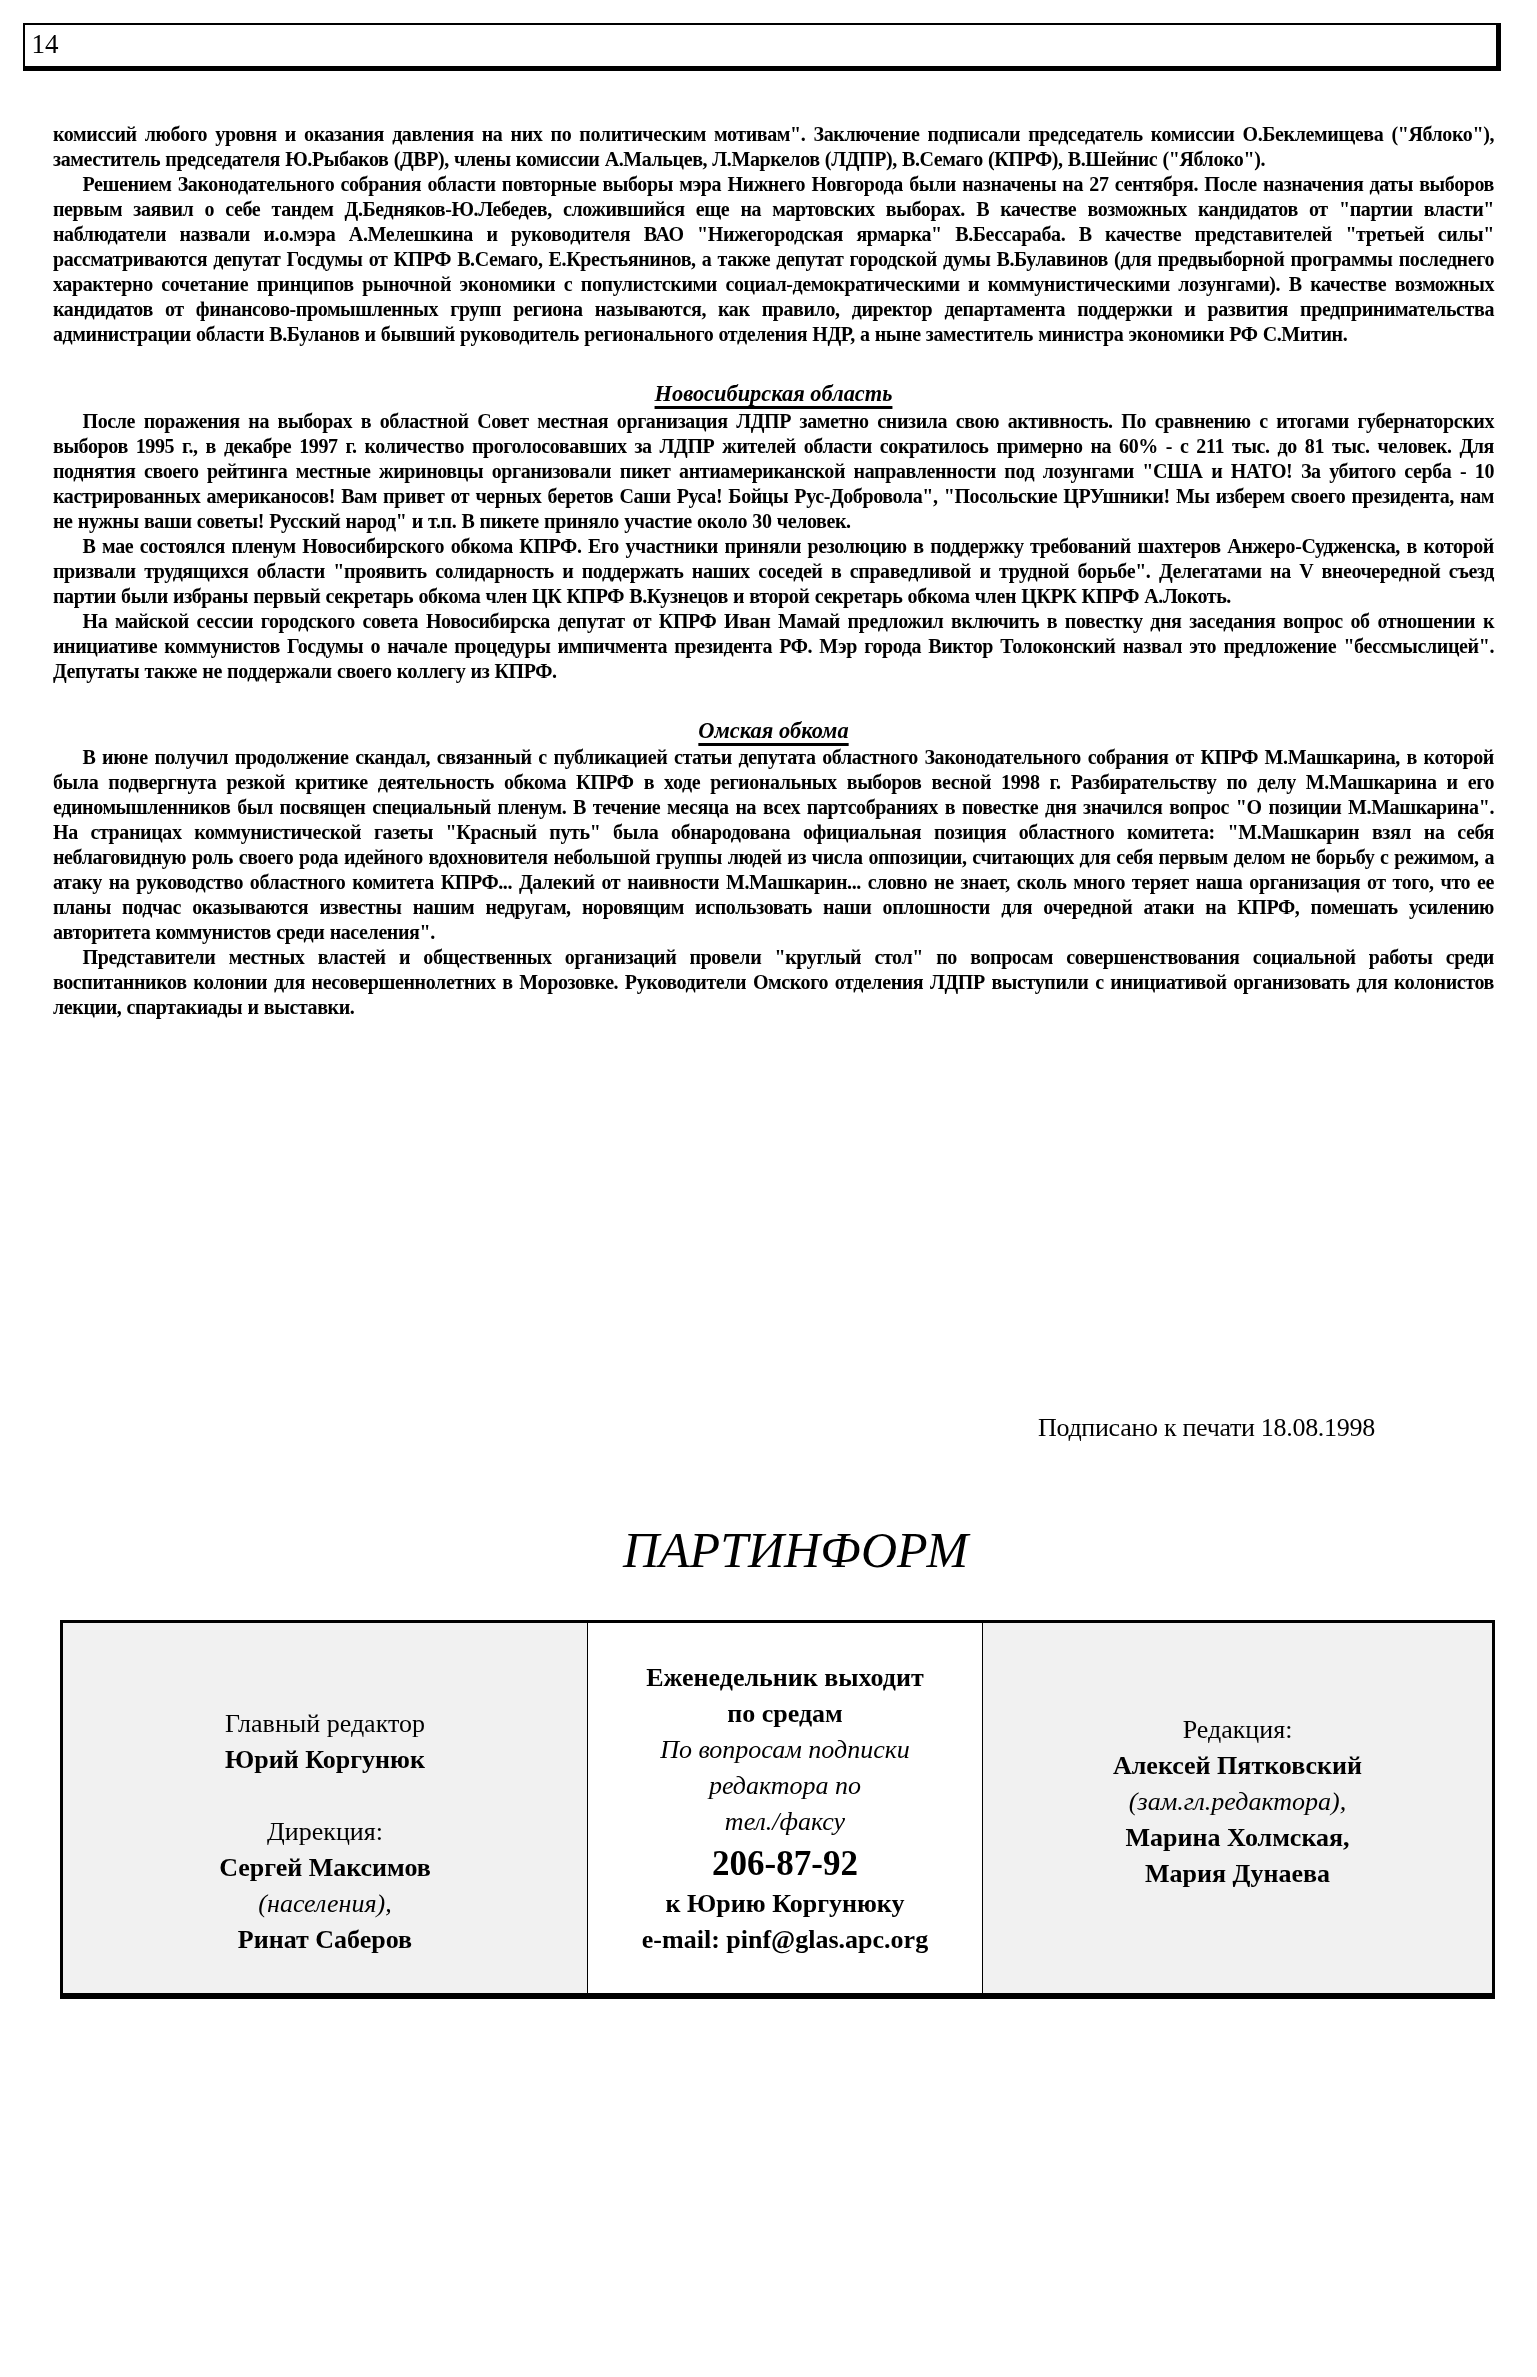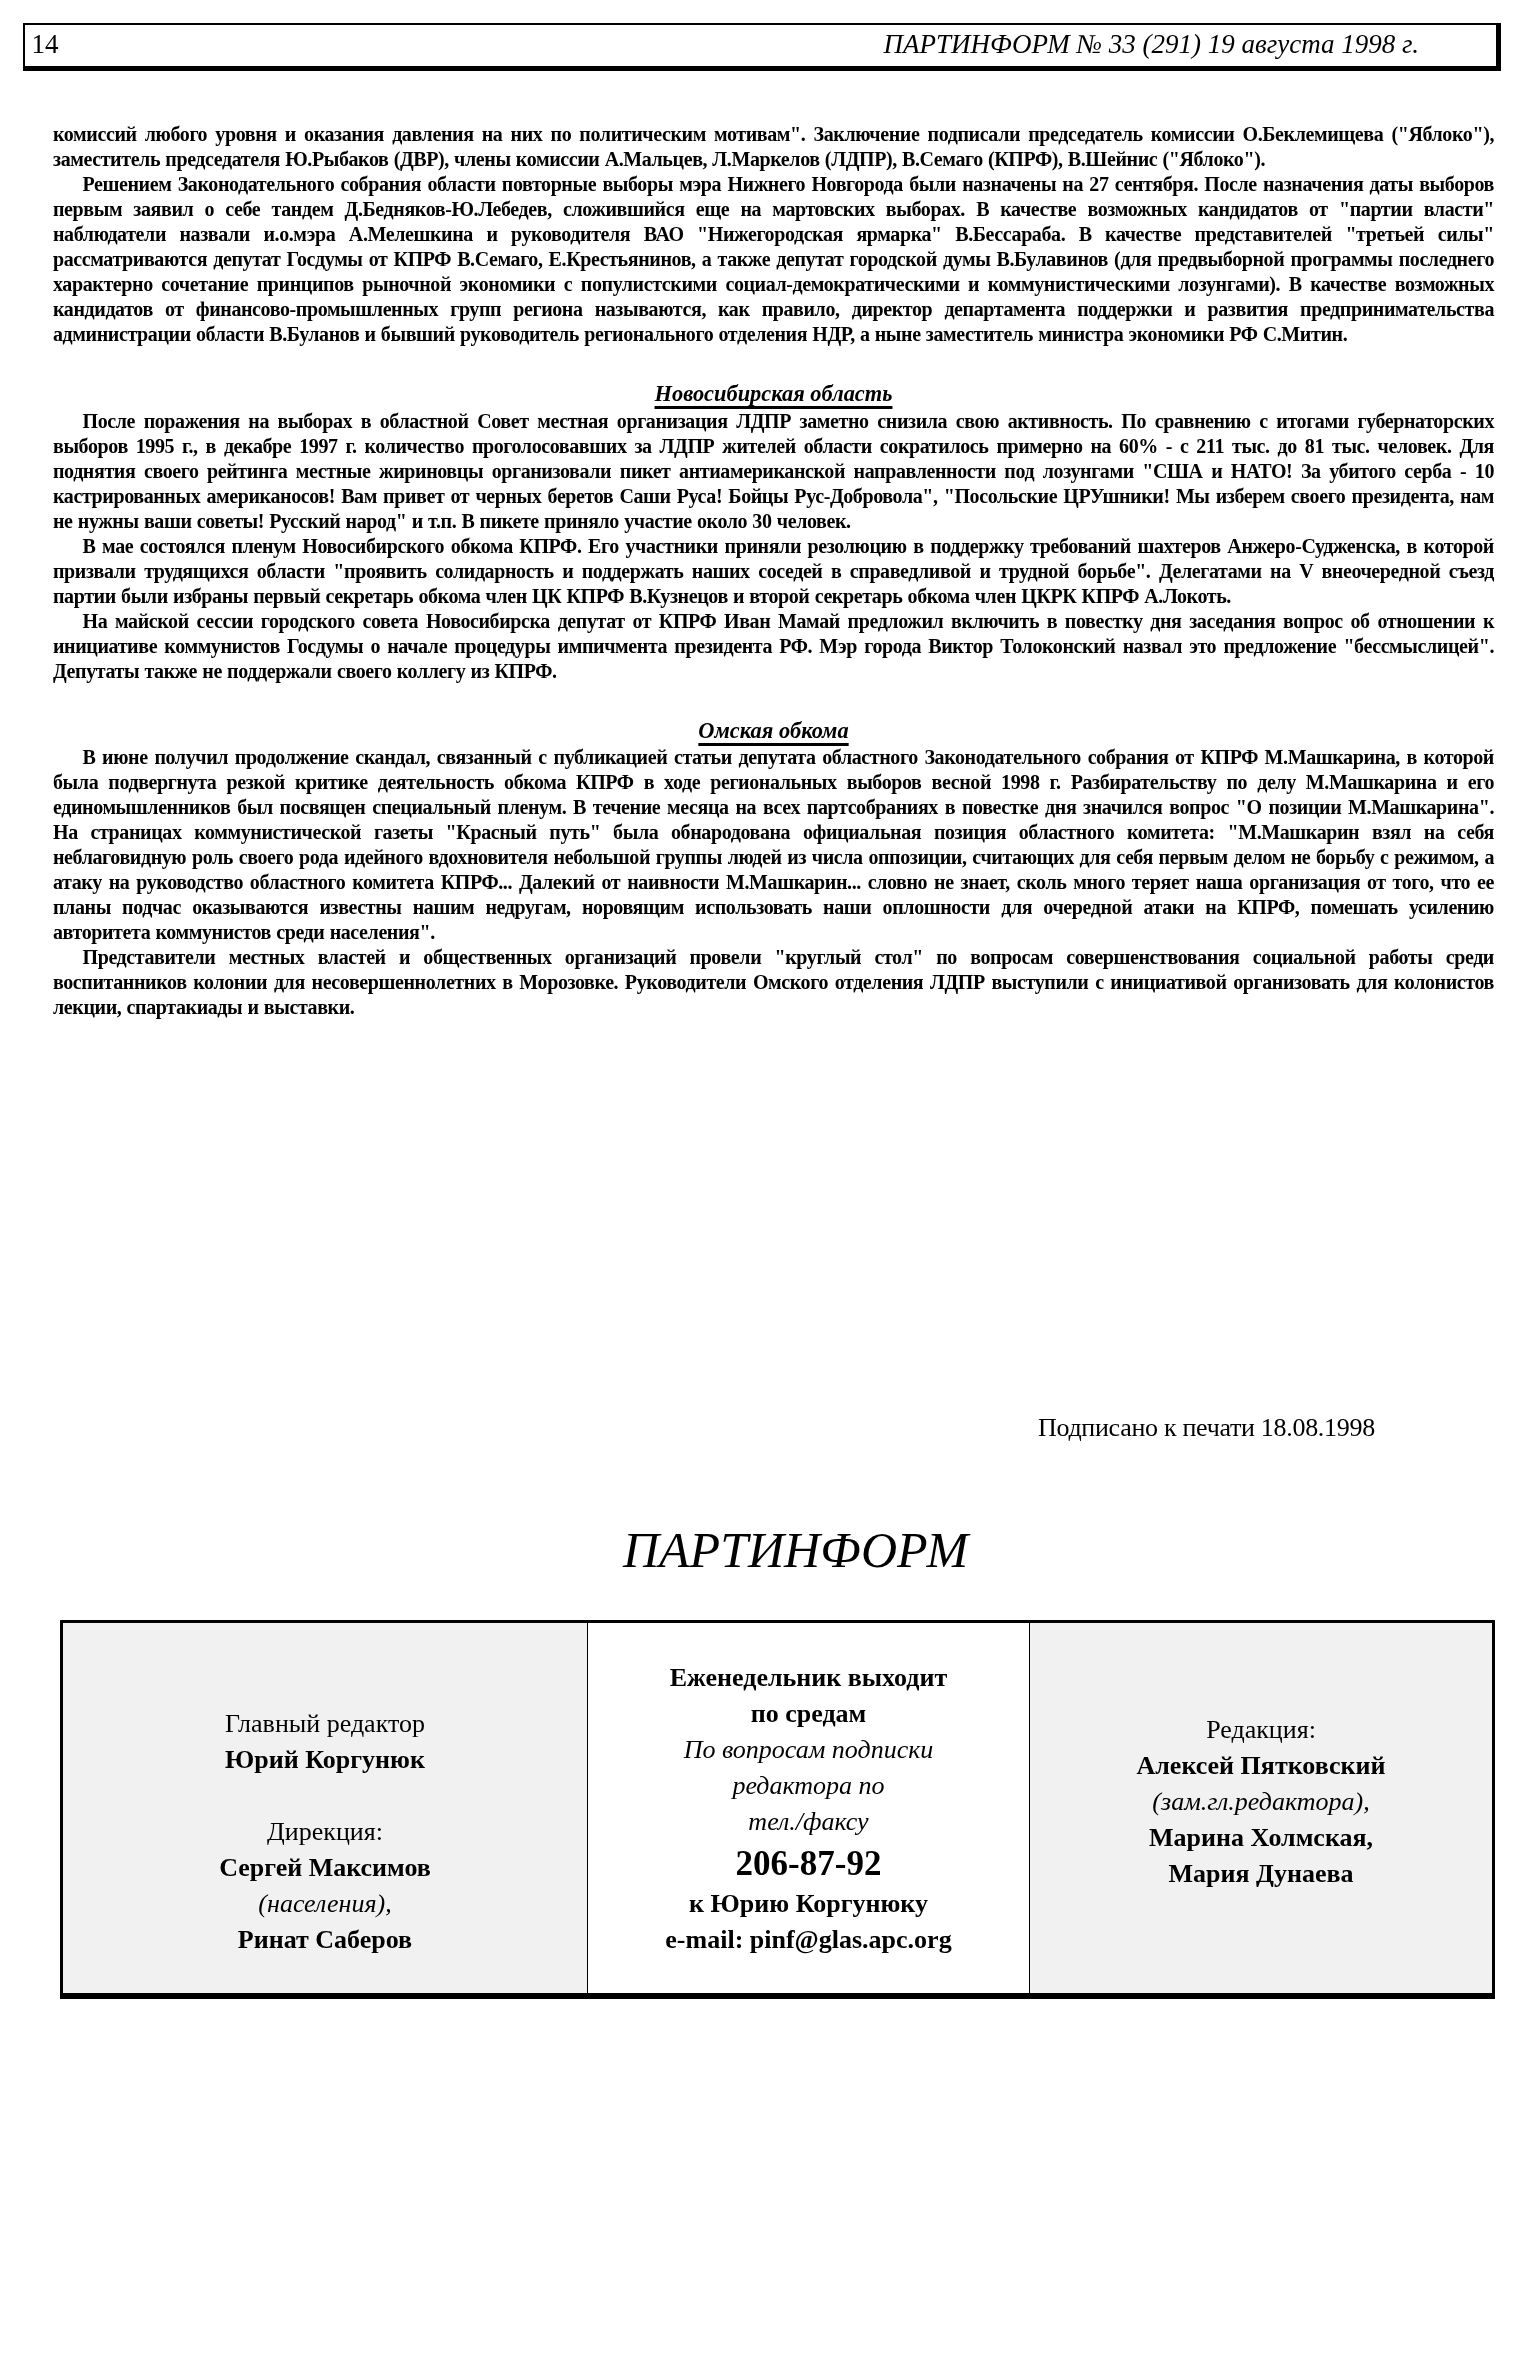--- a/index.html
+++ b/index.html
@@ -27,33 +27,32 @@
 
   .brand { position:absolute; left:0; top:1518px; width:1537px; text-align:center;
            font-size:50px; line-height:64px; font-style:italic;margin-left:27px; }
 
   .box { position:absolute; left:60px; top:1620px; width:1435px; height:379px;
          border:3.8px solid #000; border-bottom-width:6.4px; border-right-width:3.8px;
          box-sizing:border-box; display:flex; }
   .col { box-sizing:border-box; display:flex; flex-direction:column; align-items:center;
          text-align:center; font-size:26px; line-height:36px; }
   .col.c1 { width:525px; background:#f1f1f1; border-right:1.9px solid #000; padding-top:83px; }
-  .col.c2 { width:442px; background:#fff; border-right:1.9px solid #000; padding-top:37px; }
+  .col.c2 { width:395px; background:#fff; border-right:1.9px solid #000; padding-top:37px; }
   .col.c3 { flex:1; background:#f1f1f1; padding-top:89px; }
   .b { font-weight:bold; }
   .i { font-style:italic; }
   .gap { height:36px; }
   .phone { font-size:35px; line-height:41px; font-weight:bold; margin:2.6px 0;text-align:center; }
 </style>
 </head>
 <body>
 
 <div class="header">
   <span class="pg">14</span>
-  <span class="title">ПАРТИНФОРМ № 33 (291) 19 августа 1998 г.</span>
 </div>
 
 <div class="body">
   <p>комиссий любого уровня и оказания давления на них по политическим мотивам". Заключение подписали председатель комиссии О.Беклемищева ("Яблоко"), заместитель председателя Ю.Рыбаков (ДВР), члены комиссии А.Мальцев, Л.Маркелов (ЛДПР), В.Семаго (КПРФ), В.Шейнис ("Яблоко").</p>
   <p class="ind">Решением Законодательного собрания области повторные выборы мэра Нижнего Новгорода были назначены на 27 сентября. После назначения даты выборов первым заявил о себе тандем Д.Бедняков-Ю.Лебедев, сложившийся еще на мартовских выборах. В качестве возможных кандидатов от "партии власти" наблюдатели назвали и.о.мэра А.Мелешкина и руководителя ВАО "Нижегородская ярмарка" В.Бессараба. В качестве представителей "третьей силы" рассматриваются депутат Госдумы от КПРФ В.Семаго, Е.Крестьянинов, а также депутат городской думы В.Булавинов (для предвыборной программы последнего характерно сочетание принципов рыночной экономики с популистскими социал-демократическими и коммунистическими лозунгами). В качестве возможных кандидатов от финансово-промышленных групп региона называются, как правило, директор департамента поддержки и развития предпринимательства администрации области В.Буланов и бывший руководитель регионального отделения НДР, а ныне заместитель министра экономики РФ С.Митин.</p>
 
   <div class="sec">
     <h2>Новосибирская область</h2>
     <p class="ind">После поражения на выборах в областной Совет местная организация ЛДПР заметно снизила свою активность. По сравнению с итогами губернаторских выборов 1995 г., в декабре 1997 г. количество проголосовавших за ЛДПР жителей области сократилось примерно на 60% - с 211 тыс. до 81 тыс. человек. Для поднятия своего рейтинга местные жириновцы организовали пикет антиамериканской направленности под лозунгами "США и НАТО! За убитого серба - 10 кастрированных американосов! Вам привет от черных беретов Саши Руса! Бойцы Рус-Добровола", "Посольские ЦРУшники! Мы изберем своего президента, нам не нужны ваши советы! Русский народ" и т.п. В пикете приняло участие около 30 человек.</p>
     <p class="ind">В мае состоялся пленум Новосибирского обкома КПРФ. Его участники приняли резолюцию в поддержку требований шахтеров Анжеро-Судженска, в которой призвали трудящихся области "проявить солидарность и поддержать наших соседей в справедливой и трудной борьбе". Делегатами на V внеочередной съезд партии были избраны первый секретарь обкома член ЦК КПРФ В.Кузнецов и второй секретарь обкома член ЦКРК КПРФ А.Локоть.</p>

